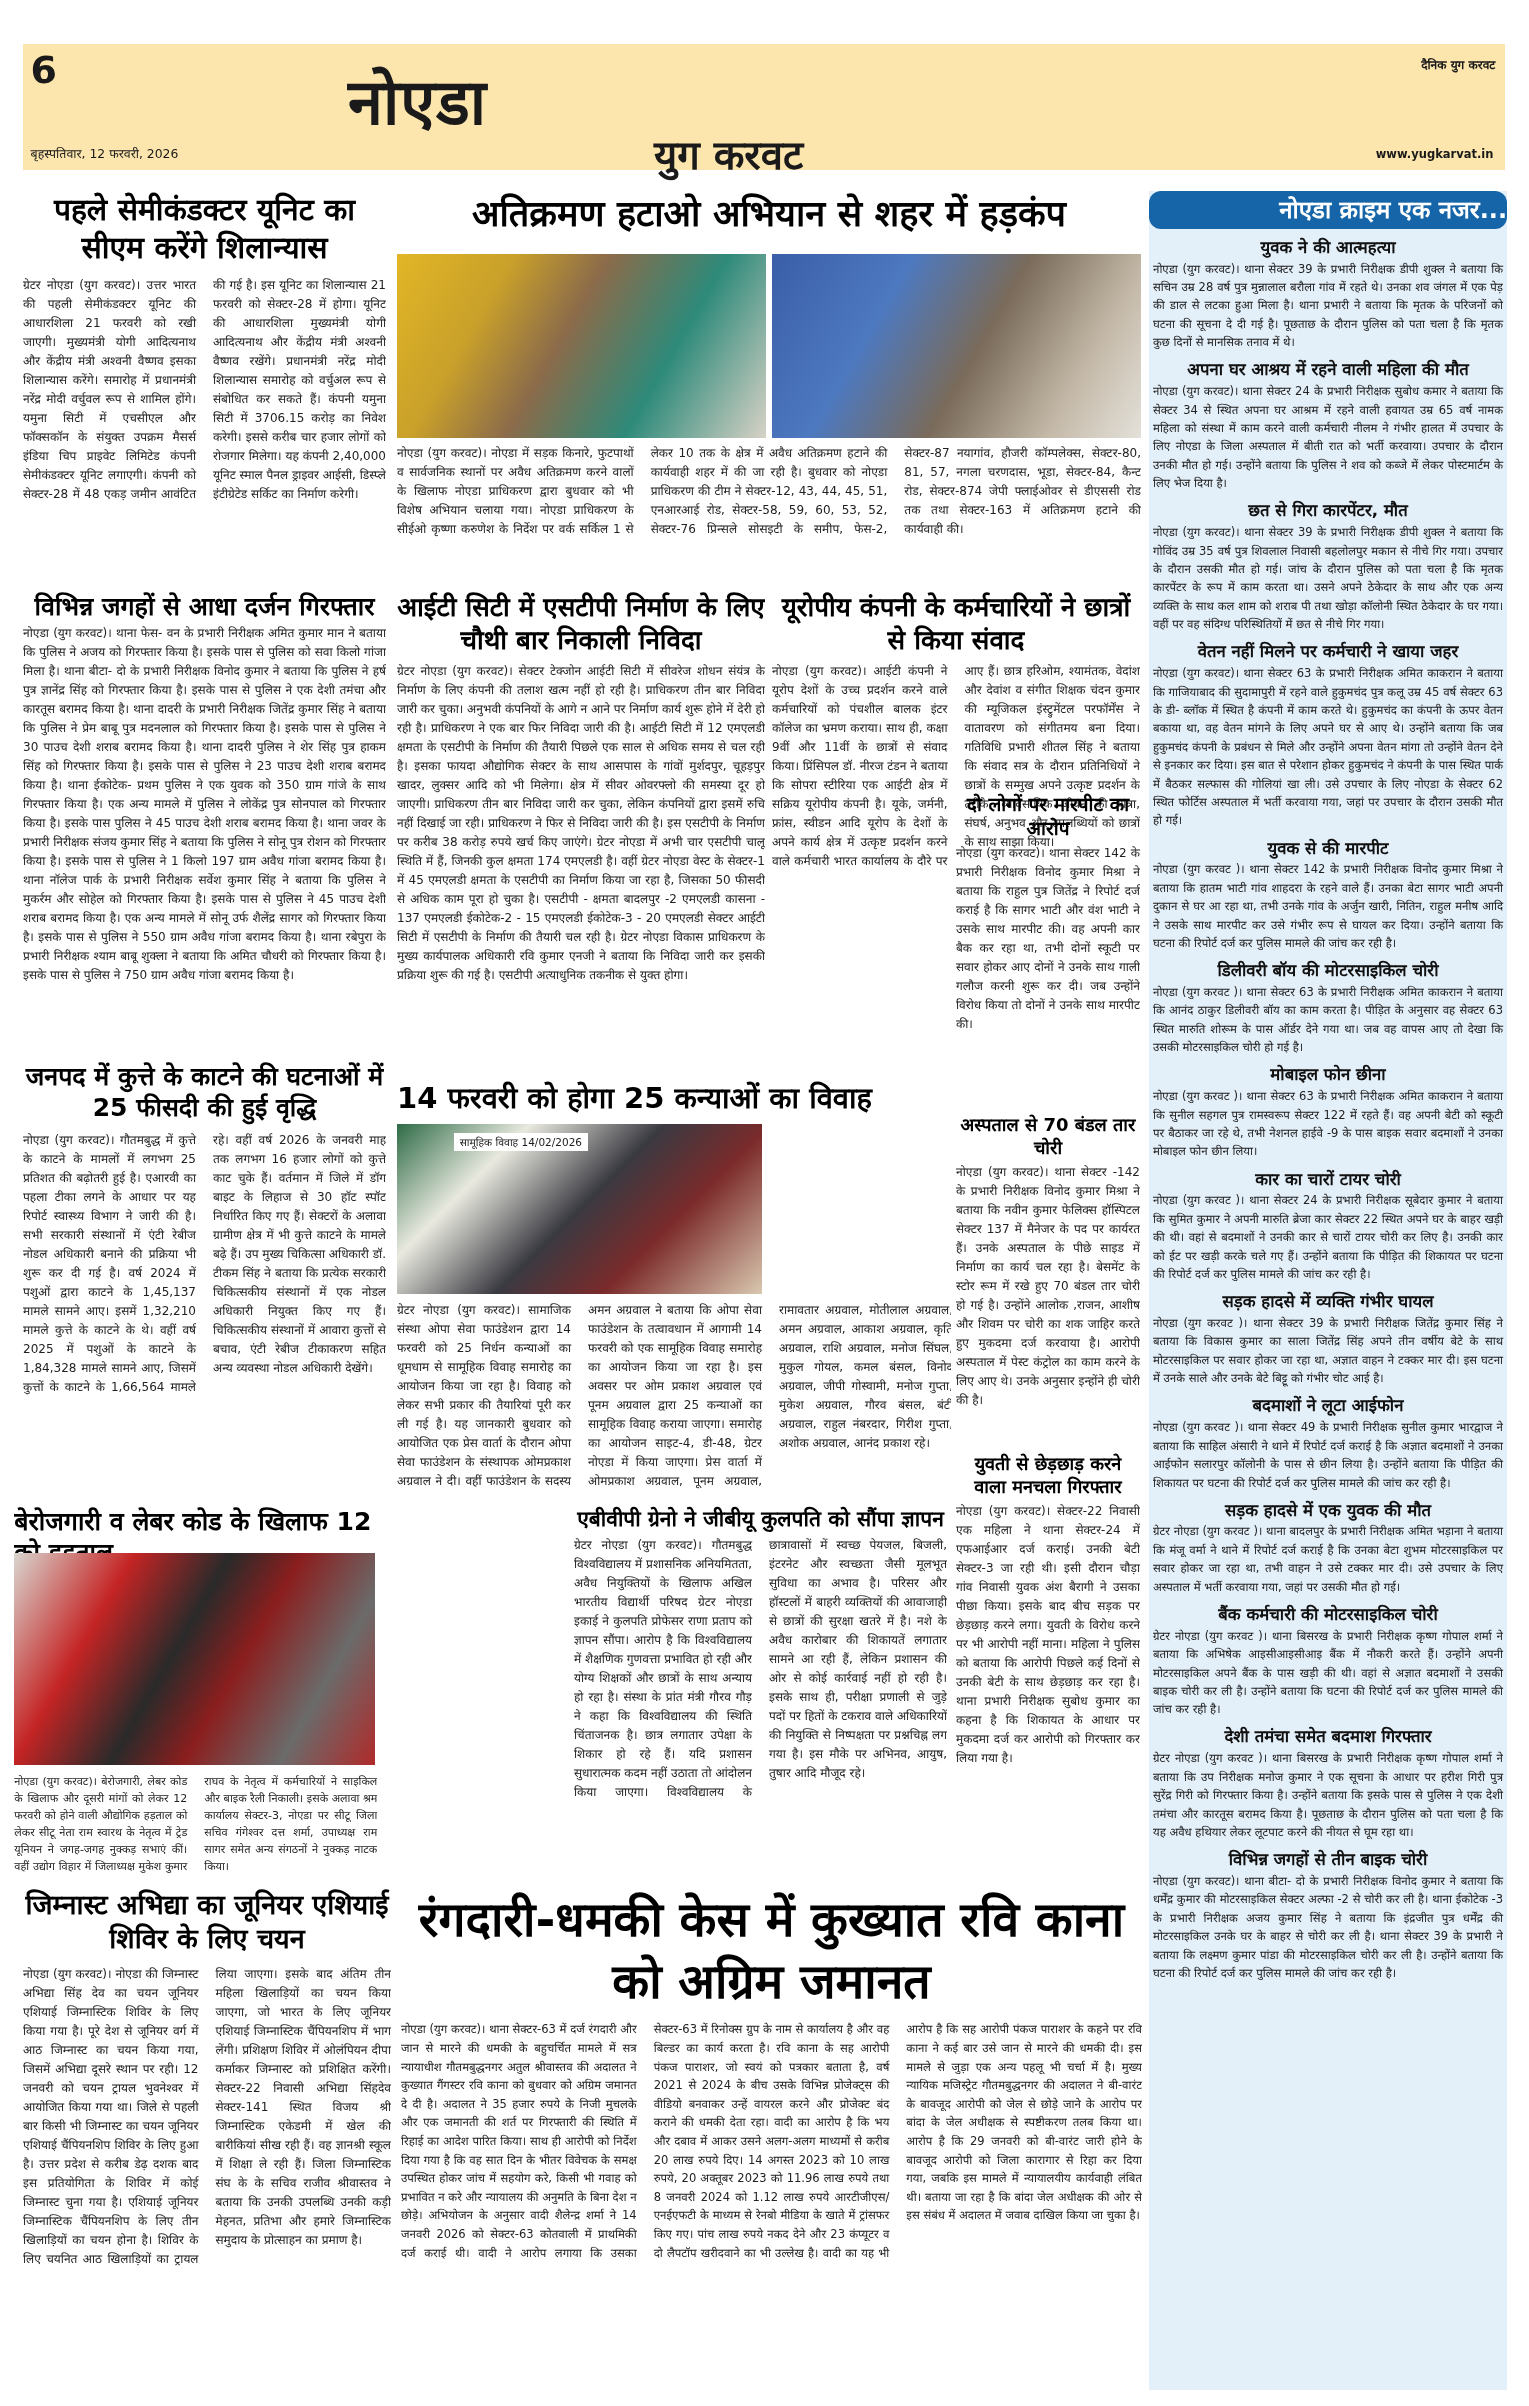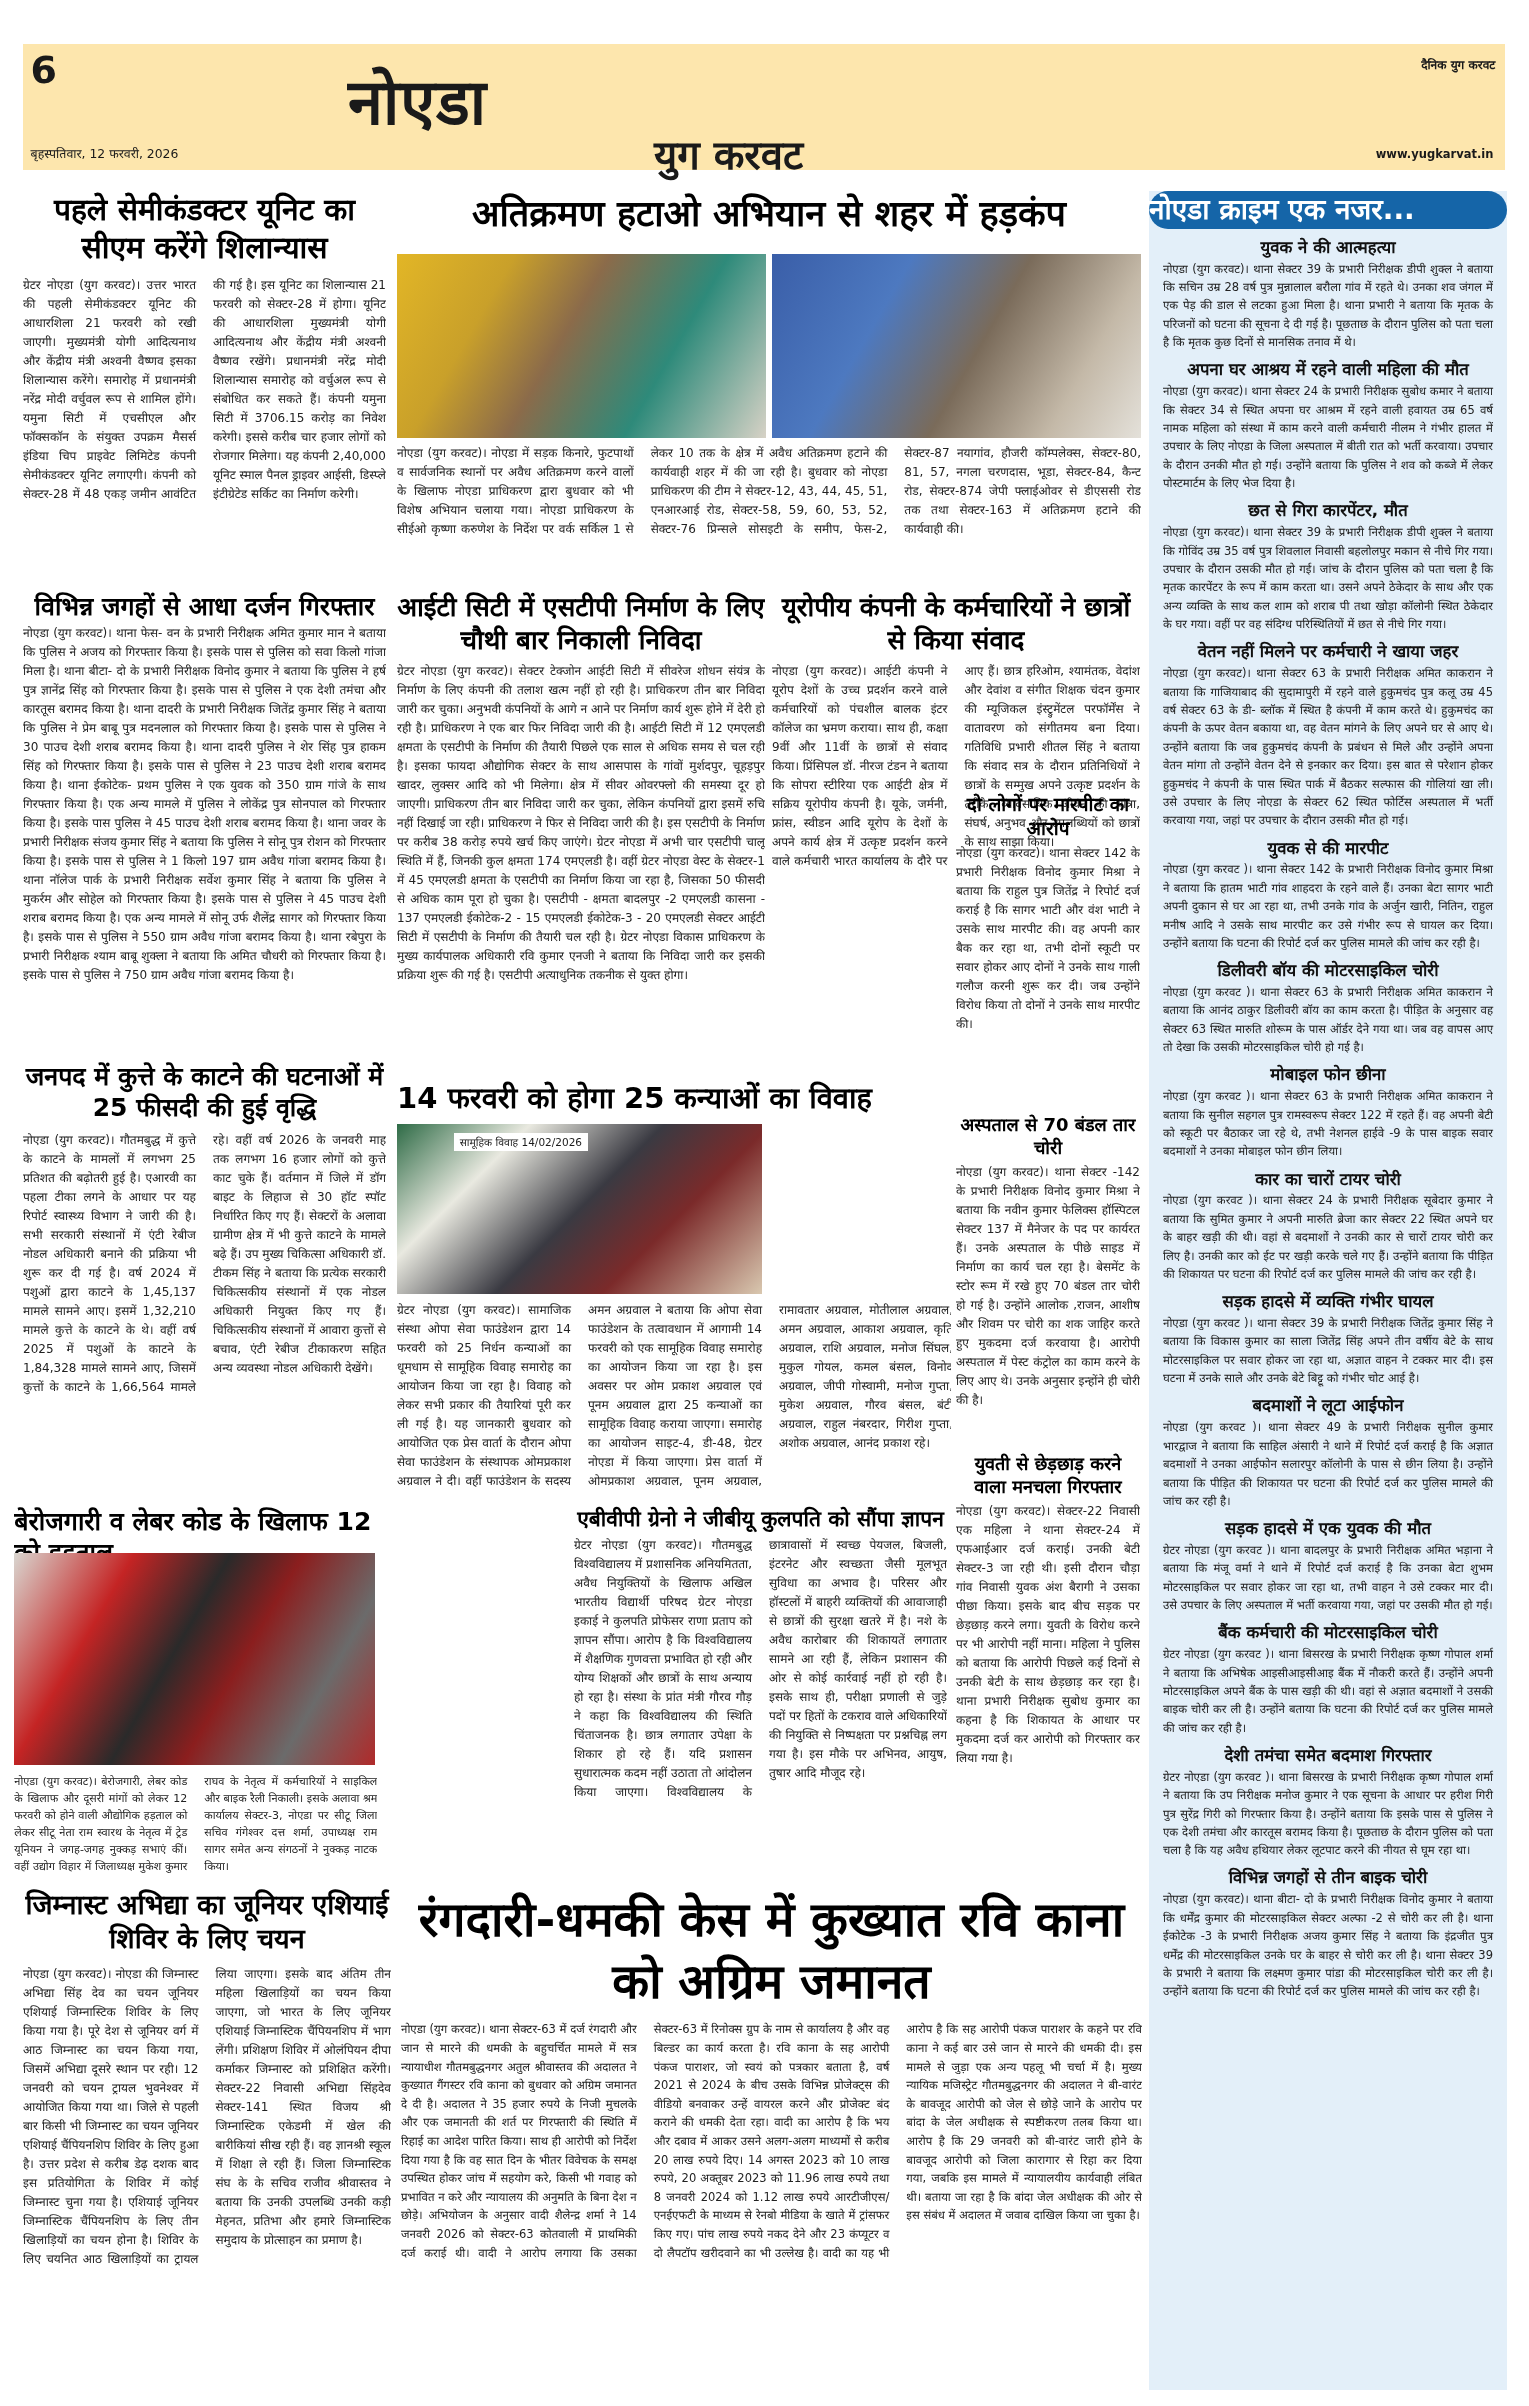--- a/index.html
+++ b/index.html
@@ -11,23 +11,23 @@
 .mast .date{position:absolute;left:7.6px;top:101px;font-size:12.4px}
 .mast .brand{position:absolute;right:9.6px;top:11.5px;font-size:12px;font-weight:bold}
 .mast .web{position:absolute;right:11.5px;top:103px;font-size:11.5px;font-weight:bold}
 .art{position:absolute;overflow:hidden}
 .hl{font-weight:bold;text-align:center;line-height:1.25;color:#000000}
 .body{font-size:12px;line-height:19px;text-align:justify;color:#222}
 .cols2{column-count:2;column-gap:17px}
 .cols3{column-count:3;column-gap:17px}
 .photo{background:linear-gradient(135deg,#8a7b6a,#5d6b7a 40%,#a88c5c 70%,#6b5e52);position:relative}
 .crime{position:absolute;left:1149px;top:191px;width:358px;height:2199px;background:#e3eff9}
-.crime-head{background:#1565a8;color:#fff;font-size:28px;font-weight:bold;text-align:left;border-radius:19px;height:38px;line-height:38px;margin:0 0 3.8px 0}
+.crime-head{background:#1565a8;color:#fff;font-size:24px;font-weight:bold;text-align:right;border-radius:12px;height:38px;line-height:38px;margin:0 0 3.8px 0}
 .crime h4{font-size:16.7px;font-weight:bold;text-align:center;margin:5.7px 0 1.9px;color:#111}
-.crime .body{padding:0 14px;font-size:11.5px;line-height:18.4px}
+.crime .body{padding:0 4px;font-size:11.5px;line-height:18.4px}
 </style>
 </head>
 <body>
 
 <div class="mast">
   <div class="pg">6</div>
   <div class="title">नोएडा</div>
   <div class="sub">युग करवट</div>
   <div class="date">बृहस्पतिवार, 12 फरवरी, 2026</div>
   <div class="brand">दैनिक युग करवट</div>

